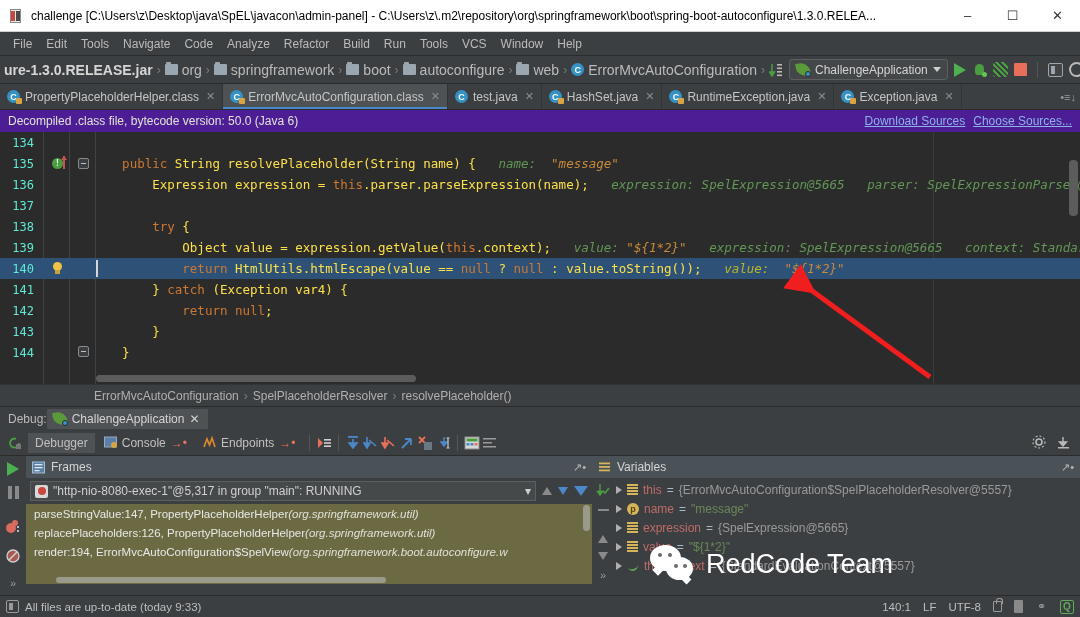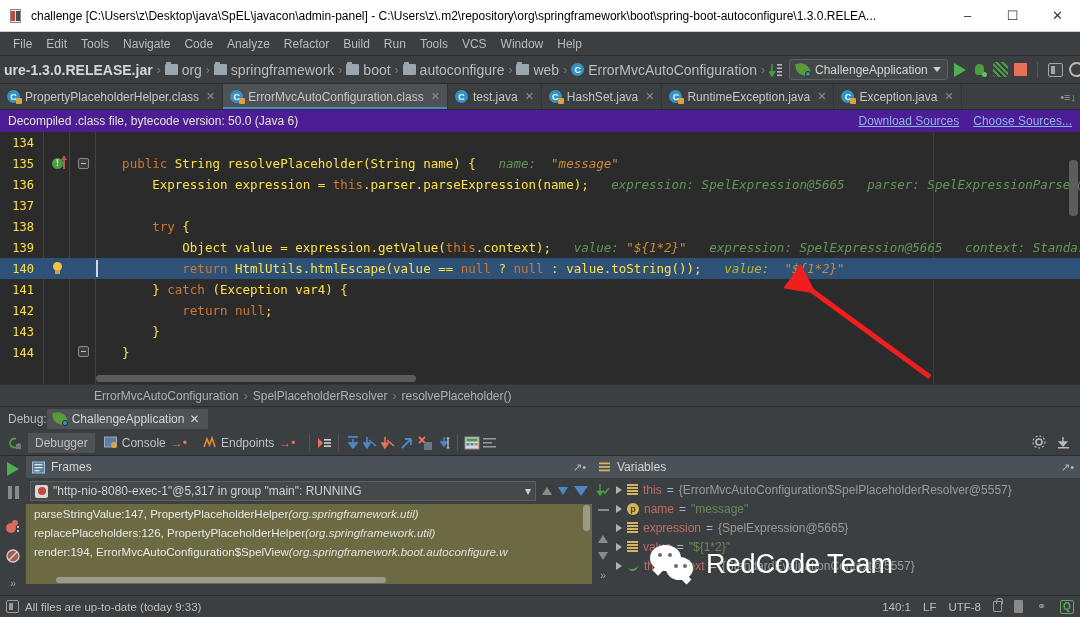--- a/index.html
+++ b/index.html
@@ -116,34 +116,34 @@
     content:''; position:absolute; right:-2px; bottom:-1px; width:6px;height:6px;
     background:#d9a441; border-radius:1px;
   }
   .tabbar-right { margin-left:auto; display:flex; align-items:center; padding-right:4px; color:#9a9a9a; font-size:11px; flex:0 0 auto;}
 
   
   .notif {
     height: 22px; background: #4c1d95; display: flex; align-items: center;
     padding: 0 8px; font-size: 12px; color: #e2e2d6;
   }
-  .notif .links { margin-left: auto; display: flex; gap: 14px; }
+  .notif .links { margin-left: auto; display: flex; gap: 8px; }
   .notif .links a { color: #8cb4e8; text-decoration: underline; font-size: 12px; }
 
   
   .editor {
     position: relative; background: #2b2b2b; height: 252px; overflow: hidden;
     font-family: "DejaVu Sans Mono", monospace;
   }
   .code-row {
     position: relative; height: 21px; display: flex; align-items: center;
   }
   .code-row.hl { background: #2d5177; justify-content: center; }
   .gutter-num {
-    width: 40px; text-align: right; padding-right: 6px; color: #fde047;
+    width: 40px; text-align: right; padding-right: 6px; color: #5eead4;
     font-size: 12px; flex: 0 0 auto; font-family: "DejaVu Sans Mono", monospace;
   }
   .gutter-icons { width: 52px; flex: 0 0 auto; position: relative; height: 21px; }
   .code-text {
     white-space: pre; font-size: 12.5px; color: #a9b7c6; flex: 1 1 auto;
     font-family: "DejaVu Sans Mono", monospace; overflow: hidden;
   }
   .kw { color: #cc7832; }
   .hint { color: #629755; font-style: italic; }
   .hintv { color: #bbb529; font-style: italic; }

